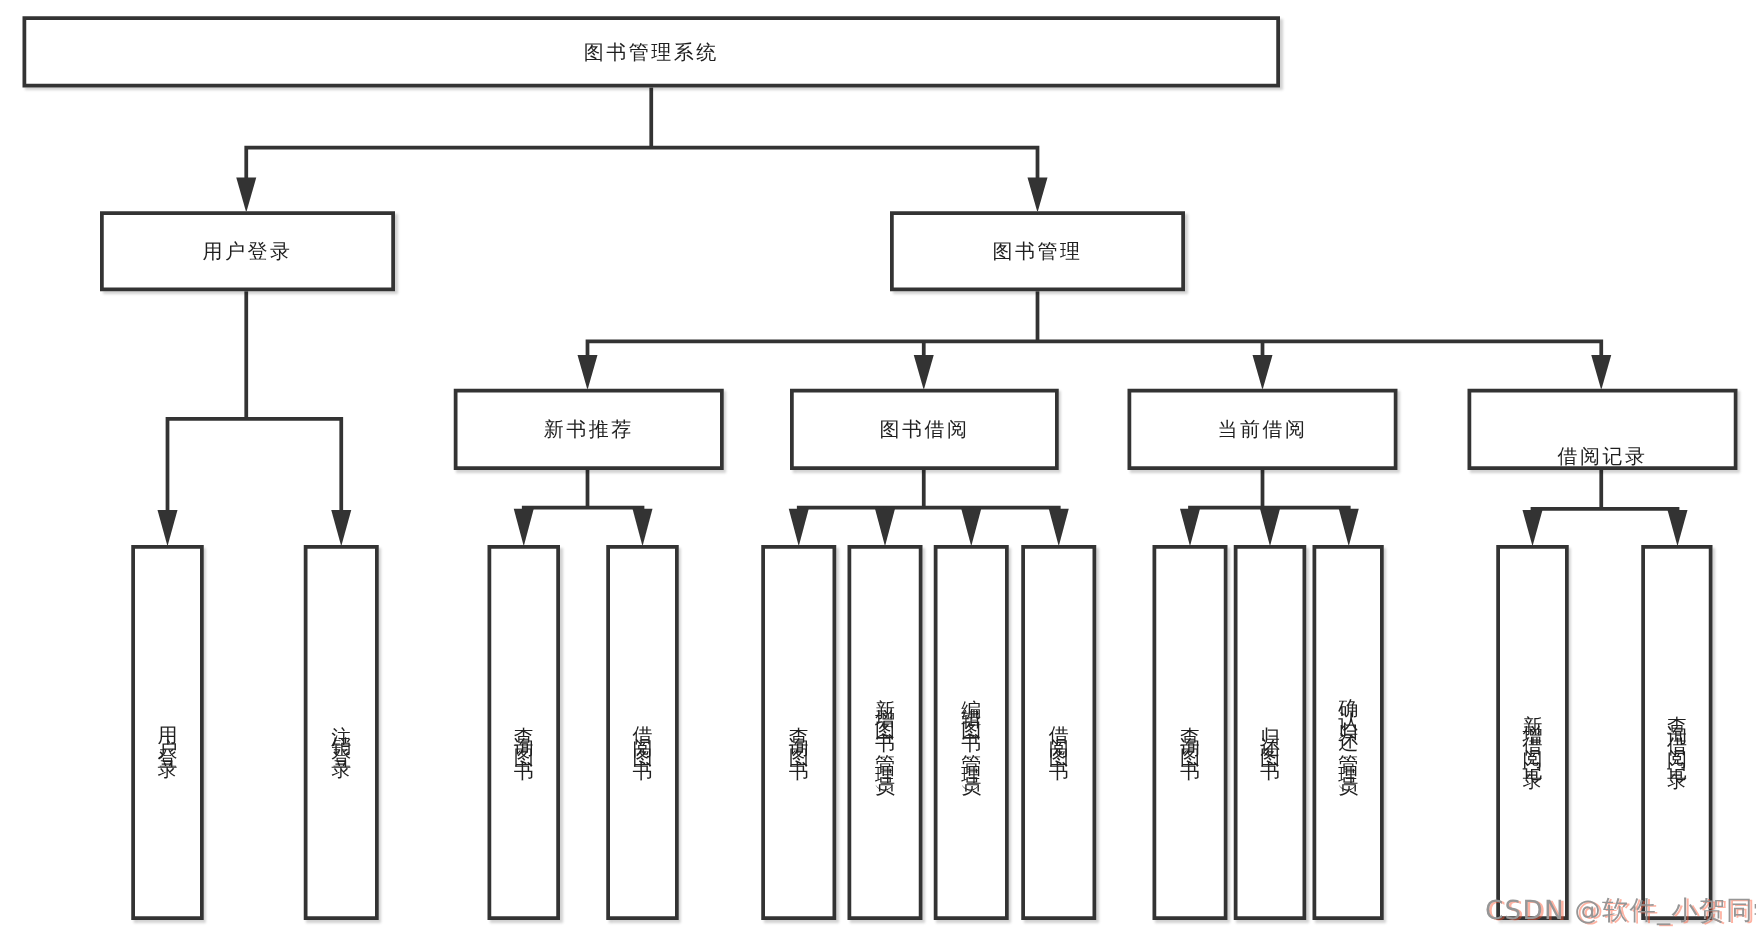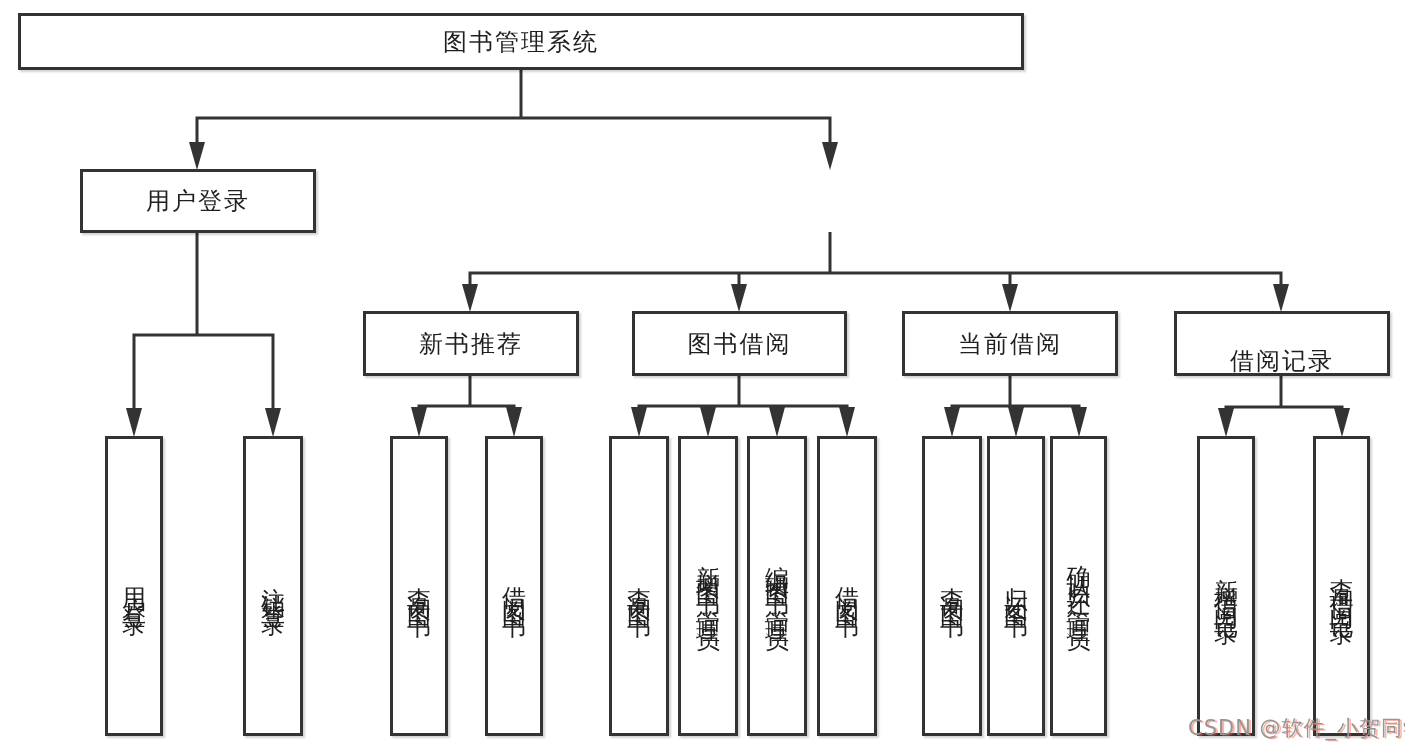--- a/index.html
+++ b/index.html
@@ -23,21 +23,21 @@
   }
   .node {
     position: absolute;
     box-sizing: border-box;
     background: #ffffff;
     border: 3px solid #333333;
     display: flex;
     align-items: center;
     justify-content: center;
     color: #1f1f1f;
-    font-size: 24px;
+    font-size: 16px;
     line-height: 1;
     z-index: 2;
     box-shadow: 2px 2px 2px rgba(0,0,0,0.18);
   }
   .node.hbox span {
     letter-spacing: 2px;
     white-space: nowrap;
   }
   .node.vert {
     top: 436px;
@@ -140,20 +140,23 @@
     </g>
   </svg>
 
   <div class="node hbox" style="left:18px; top:13px; width:1006px; height:57px;">
     <span>图书管理系统</span>
   </div>
 
   <div class="node hbox" style="left:80px; top:169px; width:236px; height:64px;">
     <span>用户登录</span>
   </div>
+  <div class="node hbox" style="left:712px; top:169px; width:236px; height:64px;">
+    <span>图书管理</span>
+  </div>
 
   <div class="node hbox" style="left:363px; top:311px; width:216px; height:65px;align-items:center;">
     <span>新书推荐</span>
   </div>
   <div class="node hbox" style="left:632px; top:311px; width:215px; height:65px;">
     <span>图书借阅</span>
   </div>
   <div class="node hbox" style="left:902px; top:311px; width:216px; height:65px;">
     <span>当前借阅</span>
   </div>

